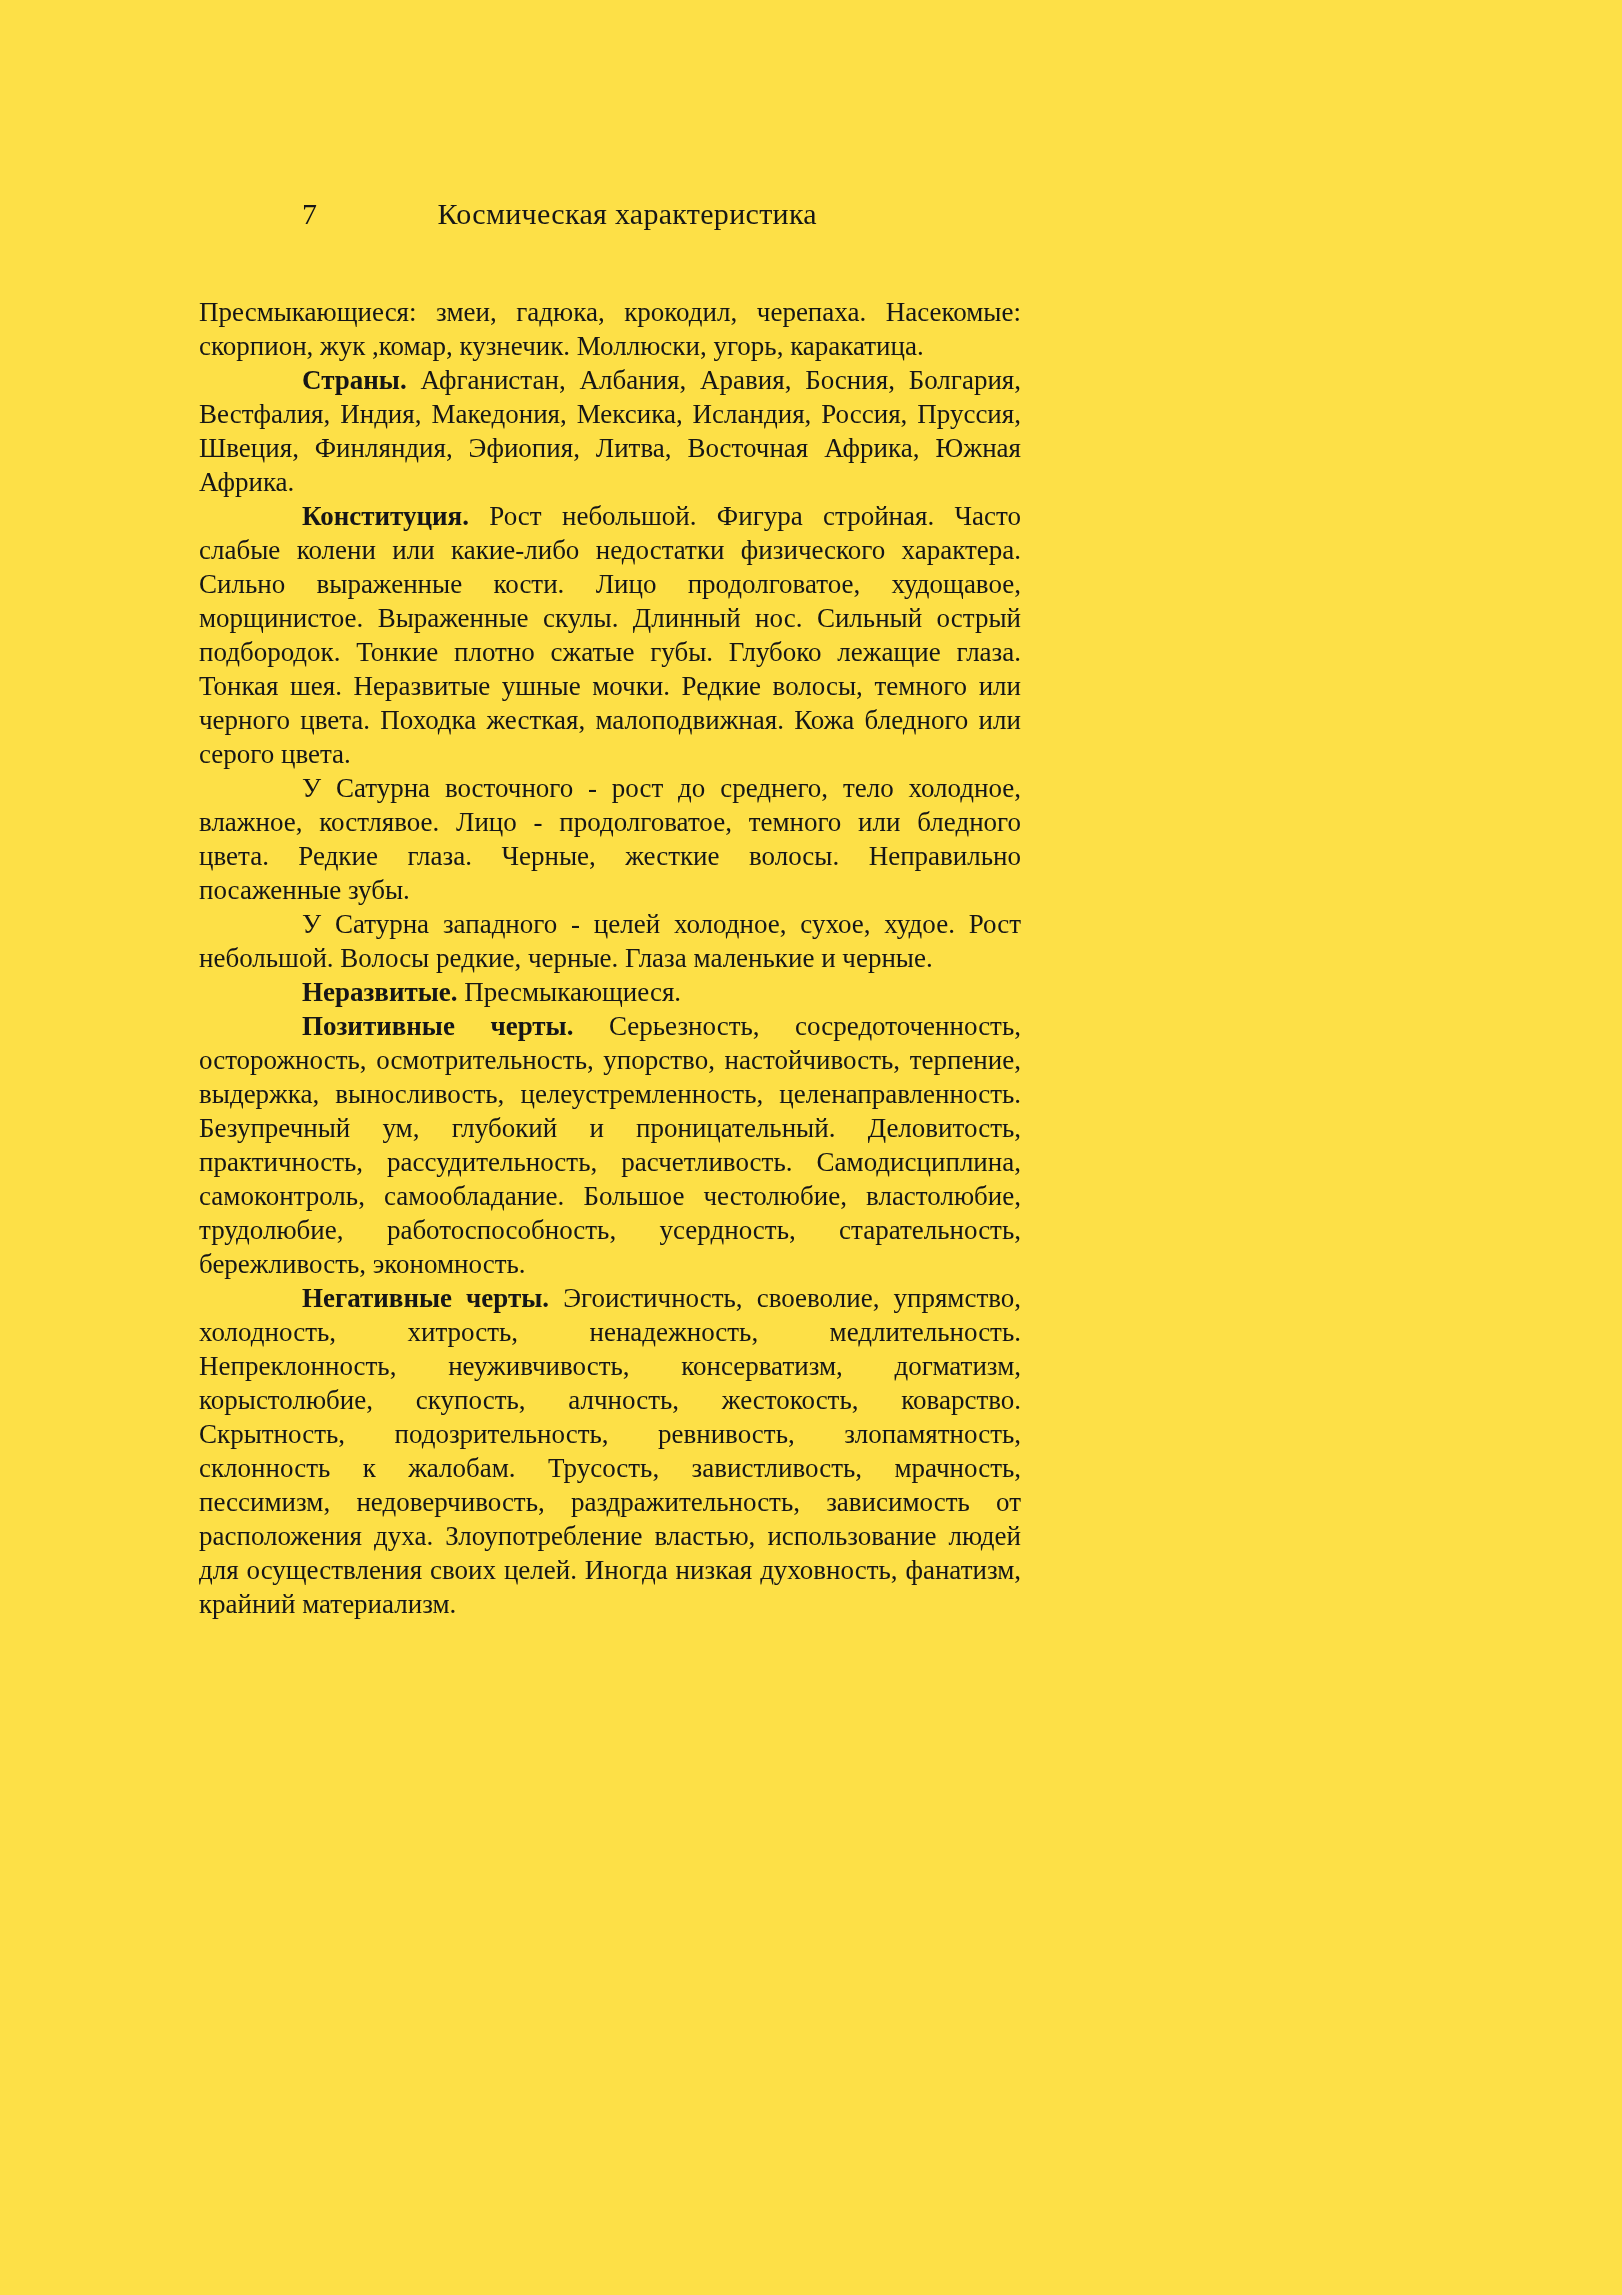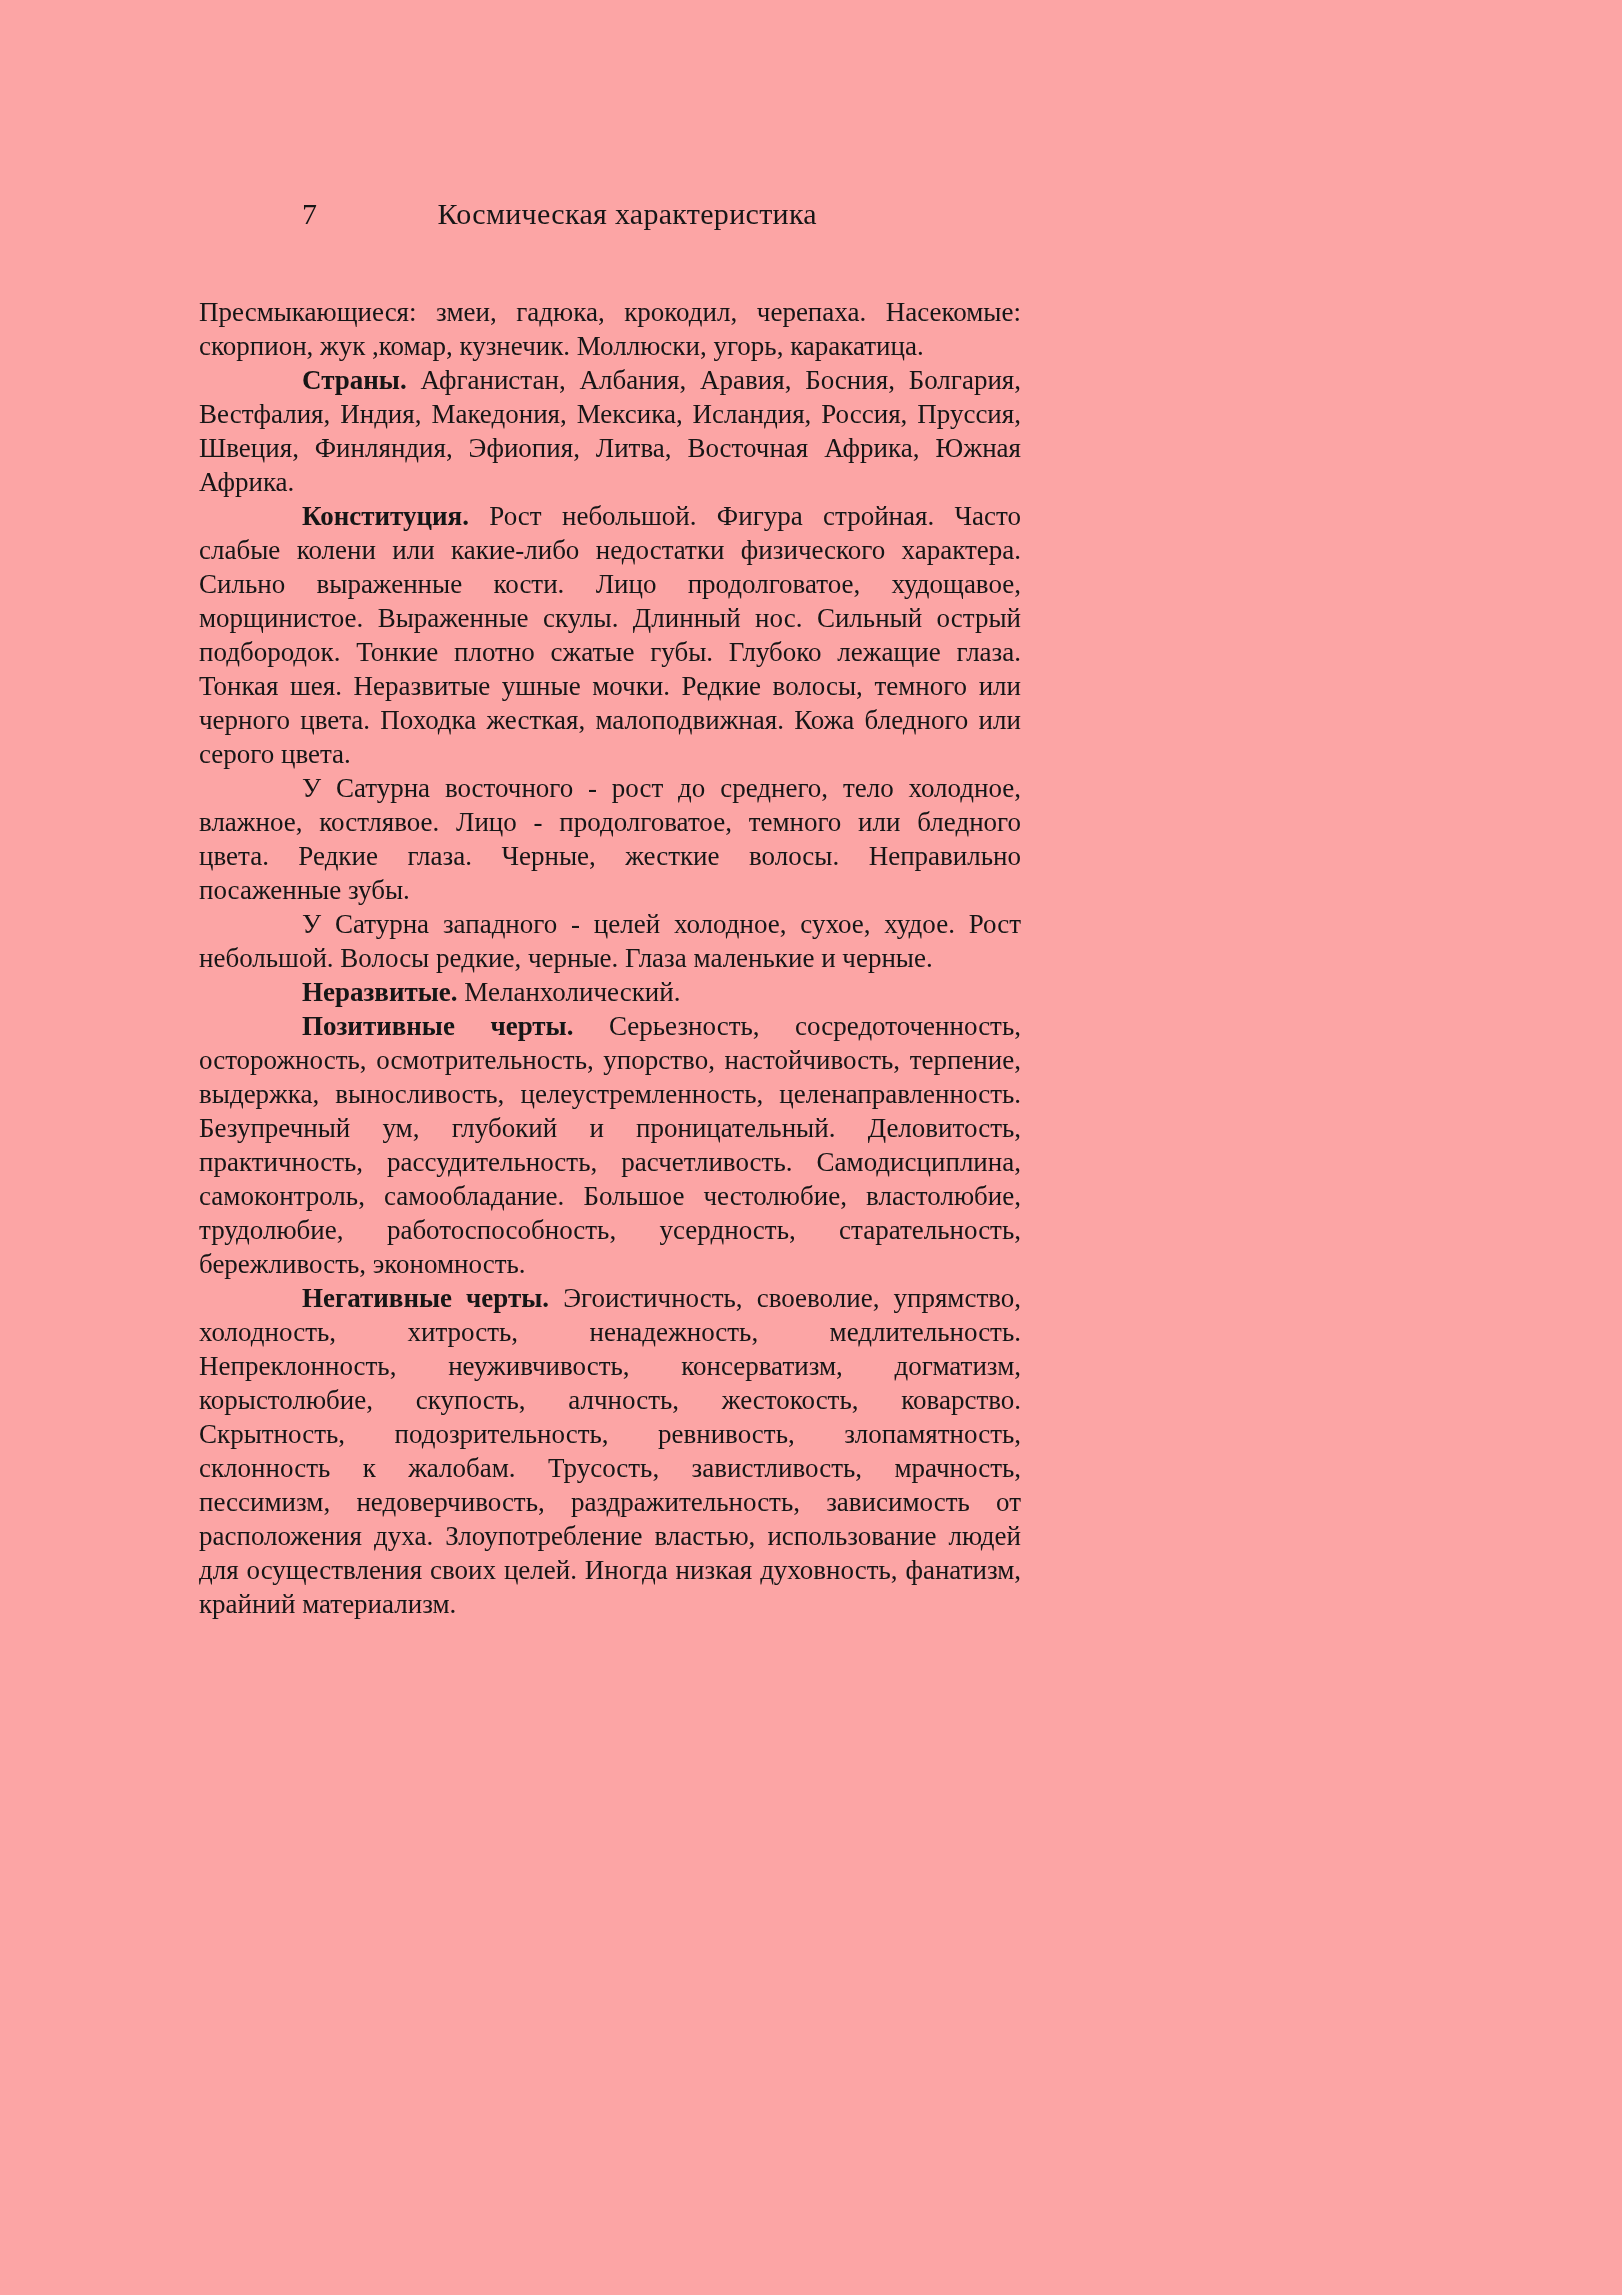--- a/index.html
+++ b/index.html
@@ -11,21 +11,21 @@
     height: 2295px;
     background: #ffffff;
     position: relative;
     font-family: "Liberation Serif", serif;
     color: #161616;
     overflow: hidden;
   }
   .scan-page {
     position: absolute;
     inset: 0;
-    background: #fca5a5;
+    background: #fde047;
     font-family: Liberation Serif, serif;
   }
   .page-header {
     position: absolute;
     left: 199px;
     top: 195px;
     width: 822px;
     font-size: 30px;
     line-height: 37px;
     white-space: nowrap;
@@ -74,21 +74,21 @@
   <p class="para"><span class="para-text">Пресмыкающиеся: змеи, гадюка, крокодил, черепаха. Насекомые: скорпион, жук ,комар, кузнечик. Моллюски, угорь, каракатица.</span></p>
 
   <p class="para indent"><b class="lead">Страны. </b><span class="para-text">Афганистан, Албания, Аравия, Босния, Болгария, Вестфалия, Индия, Македония, Мексика, Исландия, Россия, Пруссия, Швеция, Финляндия, Эфиопия, Литва, Восточная Африка, Южная Африка.</span></p>
 
   <p class="para indent"><b class="lead">Конституция. </b><span class="para-text">Рост небольшой. Фигура стройная. Часто слабые колени или какие-либо недостатки физического характера. Сильно выраженные кости. Лицо продолговатое, худощавое, морщинистое. Выраженные скулы. Длинный нос. Сильный острый подбородок. Тонкие плотно сжатые губы. Глубоко лежащие глаза. Тонкая шея. Неразвитые ушные мочки. Редкие волосы, темного или черного цвета. Походка жесткая, малоподвижная. Кожа бледного или серого цвета.</span></p>
 
   <p class="para indent"><span class="para-text">У Сатурна восточного - рост до среднего, тело холодное, влажное, костлявое. Лицо - продолговатое, темного или бледного цвета. Редкие глаза. Черные, жесткие волосы. Неправильно посаженные зубы.</span></p>
 
   <p class="para indent"><span class="para-text">У Сатурна западного - целей холодное, сухое, худое. Рост небольшой. Волосы редкие, черные. Глаза маленькие и черные.</span></p>
 
-  <p class="para indent"><b class="lead">Неразвитые. </b><span class="para-text">Меланхолический.</span></p>
+  <p class="para indent"><b class="lead">Неразвитые. </b><span class="para-text">Пресмыкающиеся.</span></p>
 
   <p class="para indent"><b class="lead">Позитивные черты. </b><span class="para-text">Серьезность, сосредоточенность, осторожность, осмотрительность, упорство, настойчивость, терпение, выдержка, выносливость, целеустремленность, целенаправленность. Безупречный ум, глубокий и проницательный. Деловитость, практичность, рассудительность, расчетливость. Самодисциплина, самоконтроль, самообладание. Большое честолюбие, властолюбие, трудолюбие, работоспособность, усердность, старательность, бережливость, экономность.</span></p>
 
   <p class="para indent"><b class="lead">Негативные черты. </b><span class="para-text">Эгоистичность, своеволие, упрямство, холодность, хитрость, ненадежность, медлительность. Непреклонность, неуживчивость, консерватизм, догматизм, корыстолюбие, скупость, алчность, жестокость, коварство. Скрытность, подозрительность, ревнивость, злопамятность, склонность к жалобам. Трусость, завистливость, мрачность, пессимизм, недоверчивость, раздражительность, зависимость от расположения духа. Злоупотребление властью, использование людей для осуществления своих целей. Иногда низкая духовность, фанатизм, крайний материализм.</span></p>
 </div>
 
 </div>
 
 
 </body></html>

